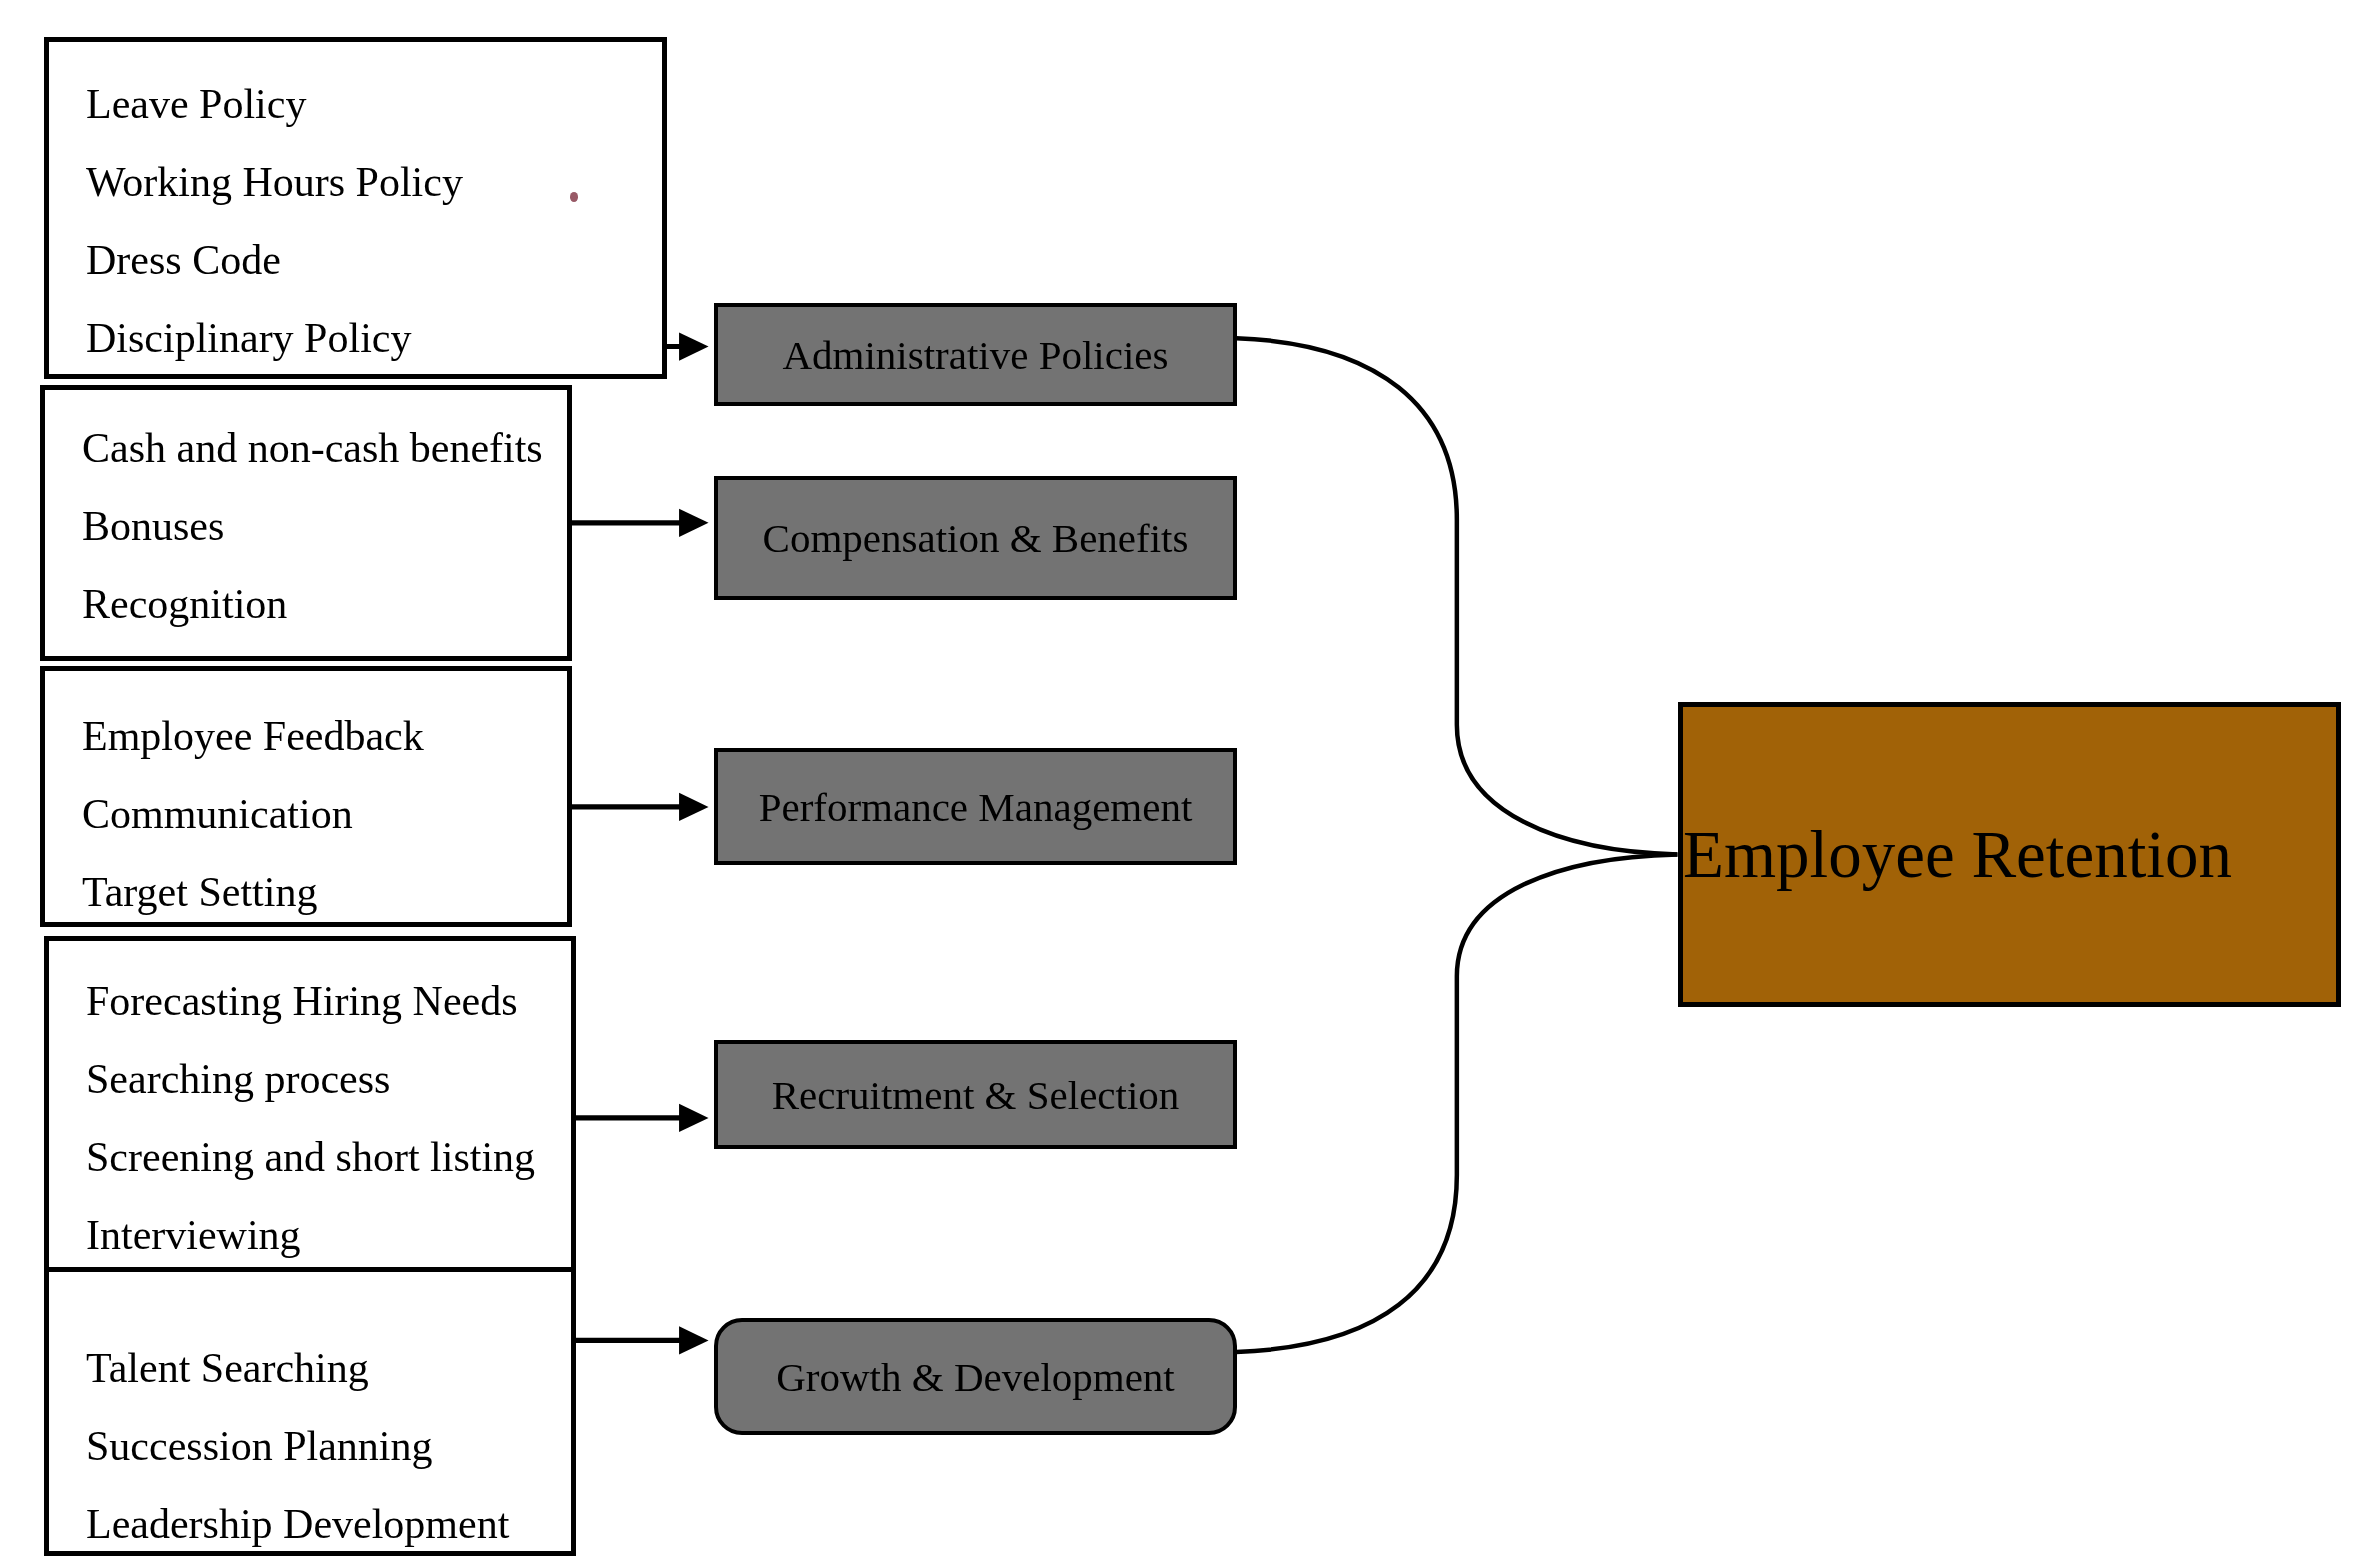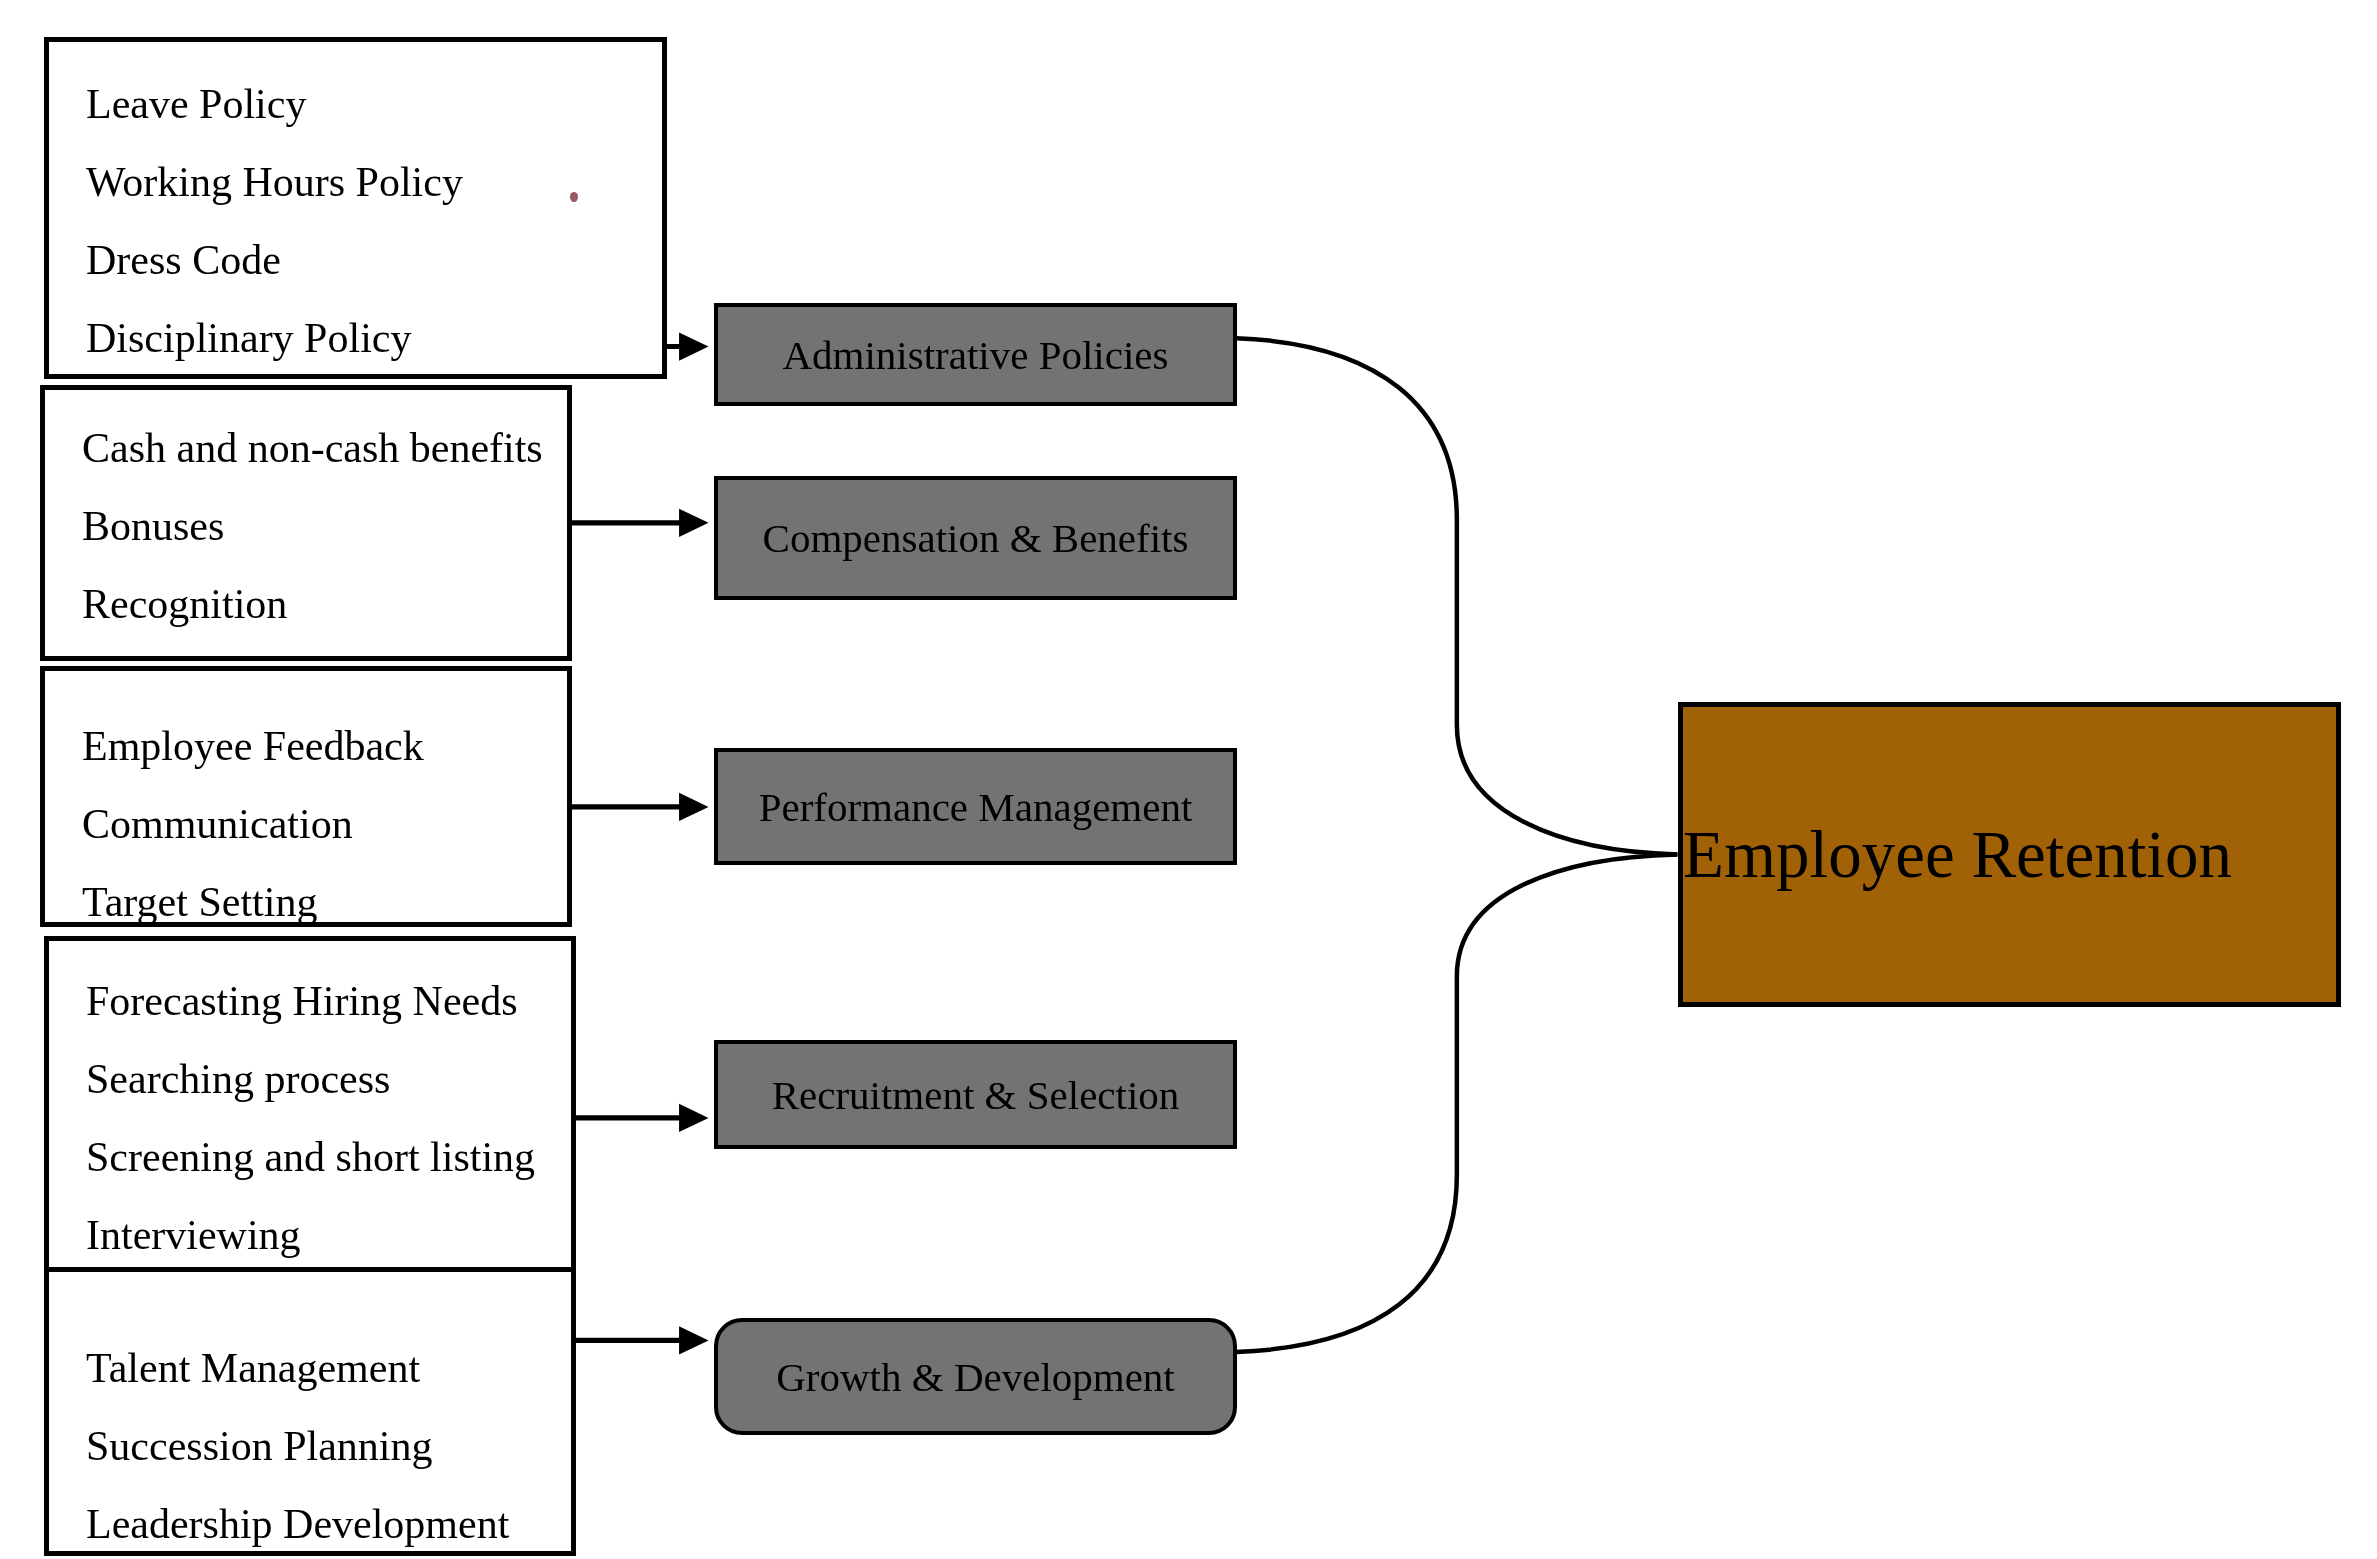--- a/index.html
+++ b/index.html
@@ -93,33 +93,33 @@
       <div class="item">Leave Policy</div>
       <div class="item">Working Hours Policy</div>
       <div class="item">Dress Code</div>
       <div class="item">Disciplinary Policy</div>
     </div>
   <div class="lbox" style="left: 40px; top: 385px; width: 532px; height: 276px; padding-top: 18.6px; box-sizing: border-box;">
       <div class="item">Cash and non-cash benefits</div>
       <div class="item">Bonuses</div>
       <div class="item">Recognition</div>
     </div>
-  <div class="lbox" style="left: 40px; top: 666px; width: 532px; height: 261px; padding-top: 36px; box-sizing: border-box;">
+  <div class="lbox" style="left: 40px; top: 666px; width: 532px; height: 261px; padding-top: 26px; box-sizing: border-box;">
       <div class="item">Employee Feedback</div>
       <div class="item">Communication</div>
       <div class="item">Target Setting</div>
     </div>
   <div class="lbox" style="left: 44px; top: 936px; width: 532px; height: 387px; padding-top: 21px; box-sizing: border-box;">
       <div class="item">Forecasting Hiring Needs</div>
       <div class="item">Searching process</div>
       <div class="item">Screening and short listing</div>
       <div class="item">Interviewing</div>
     </div>
   <div class="lbox" style="left: 44px; top: 1267px; width: 532px; height: 289px; padding-top: 57px; box-sizing: border-box;">
-      <div class="item">Talent Management</div>
+      <div class="item">Talent Searching</div>
       <div class="item">Succession Planning</div>
       <div class="item">Leadership Development</div>
     </div>
 
   <div class="mbox" style="left: 714px; top: 303px; width: 523px; height: 103px;">
     <span class="mlabel">Administrative Policies</span>
   </div>
   <div class="mbox" style="left: 714px; top: 476px; width: 523px; height: 124px;">
     <span class="mlabel">Compensation &amp; Benefits</span>
   </div>

